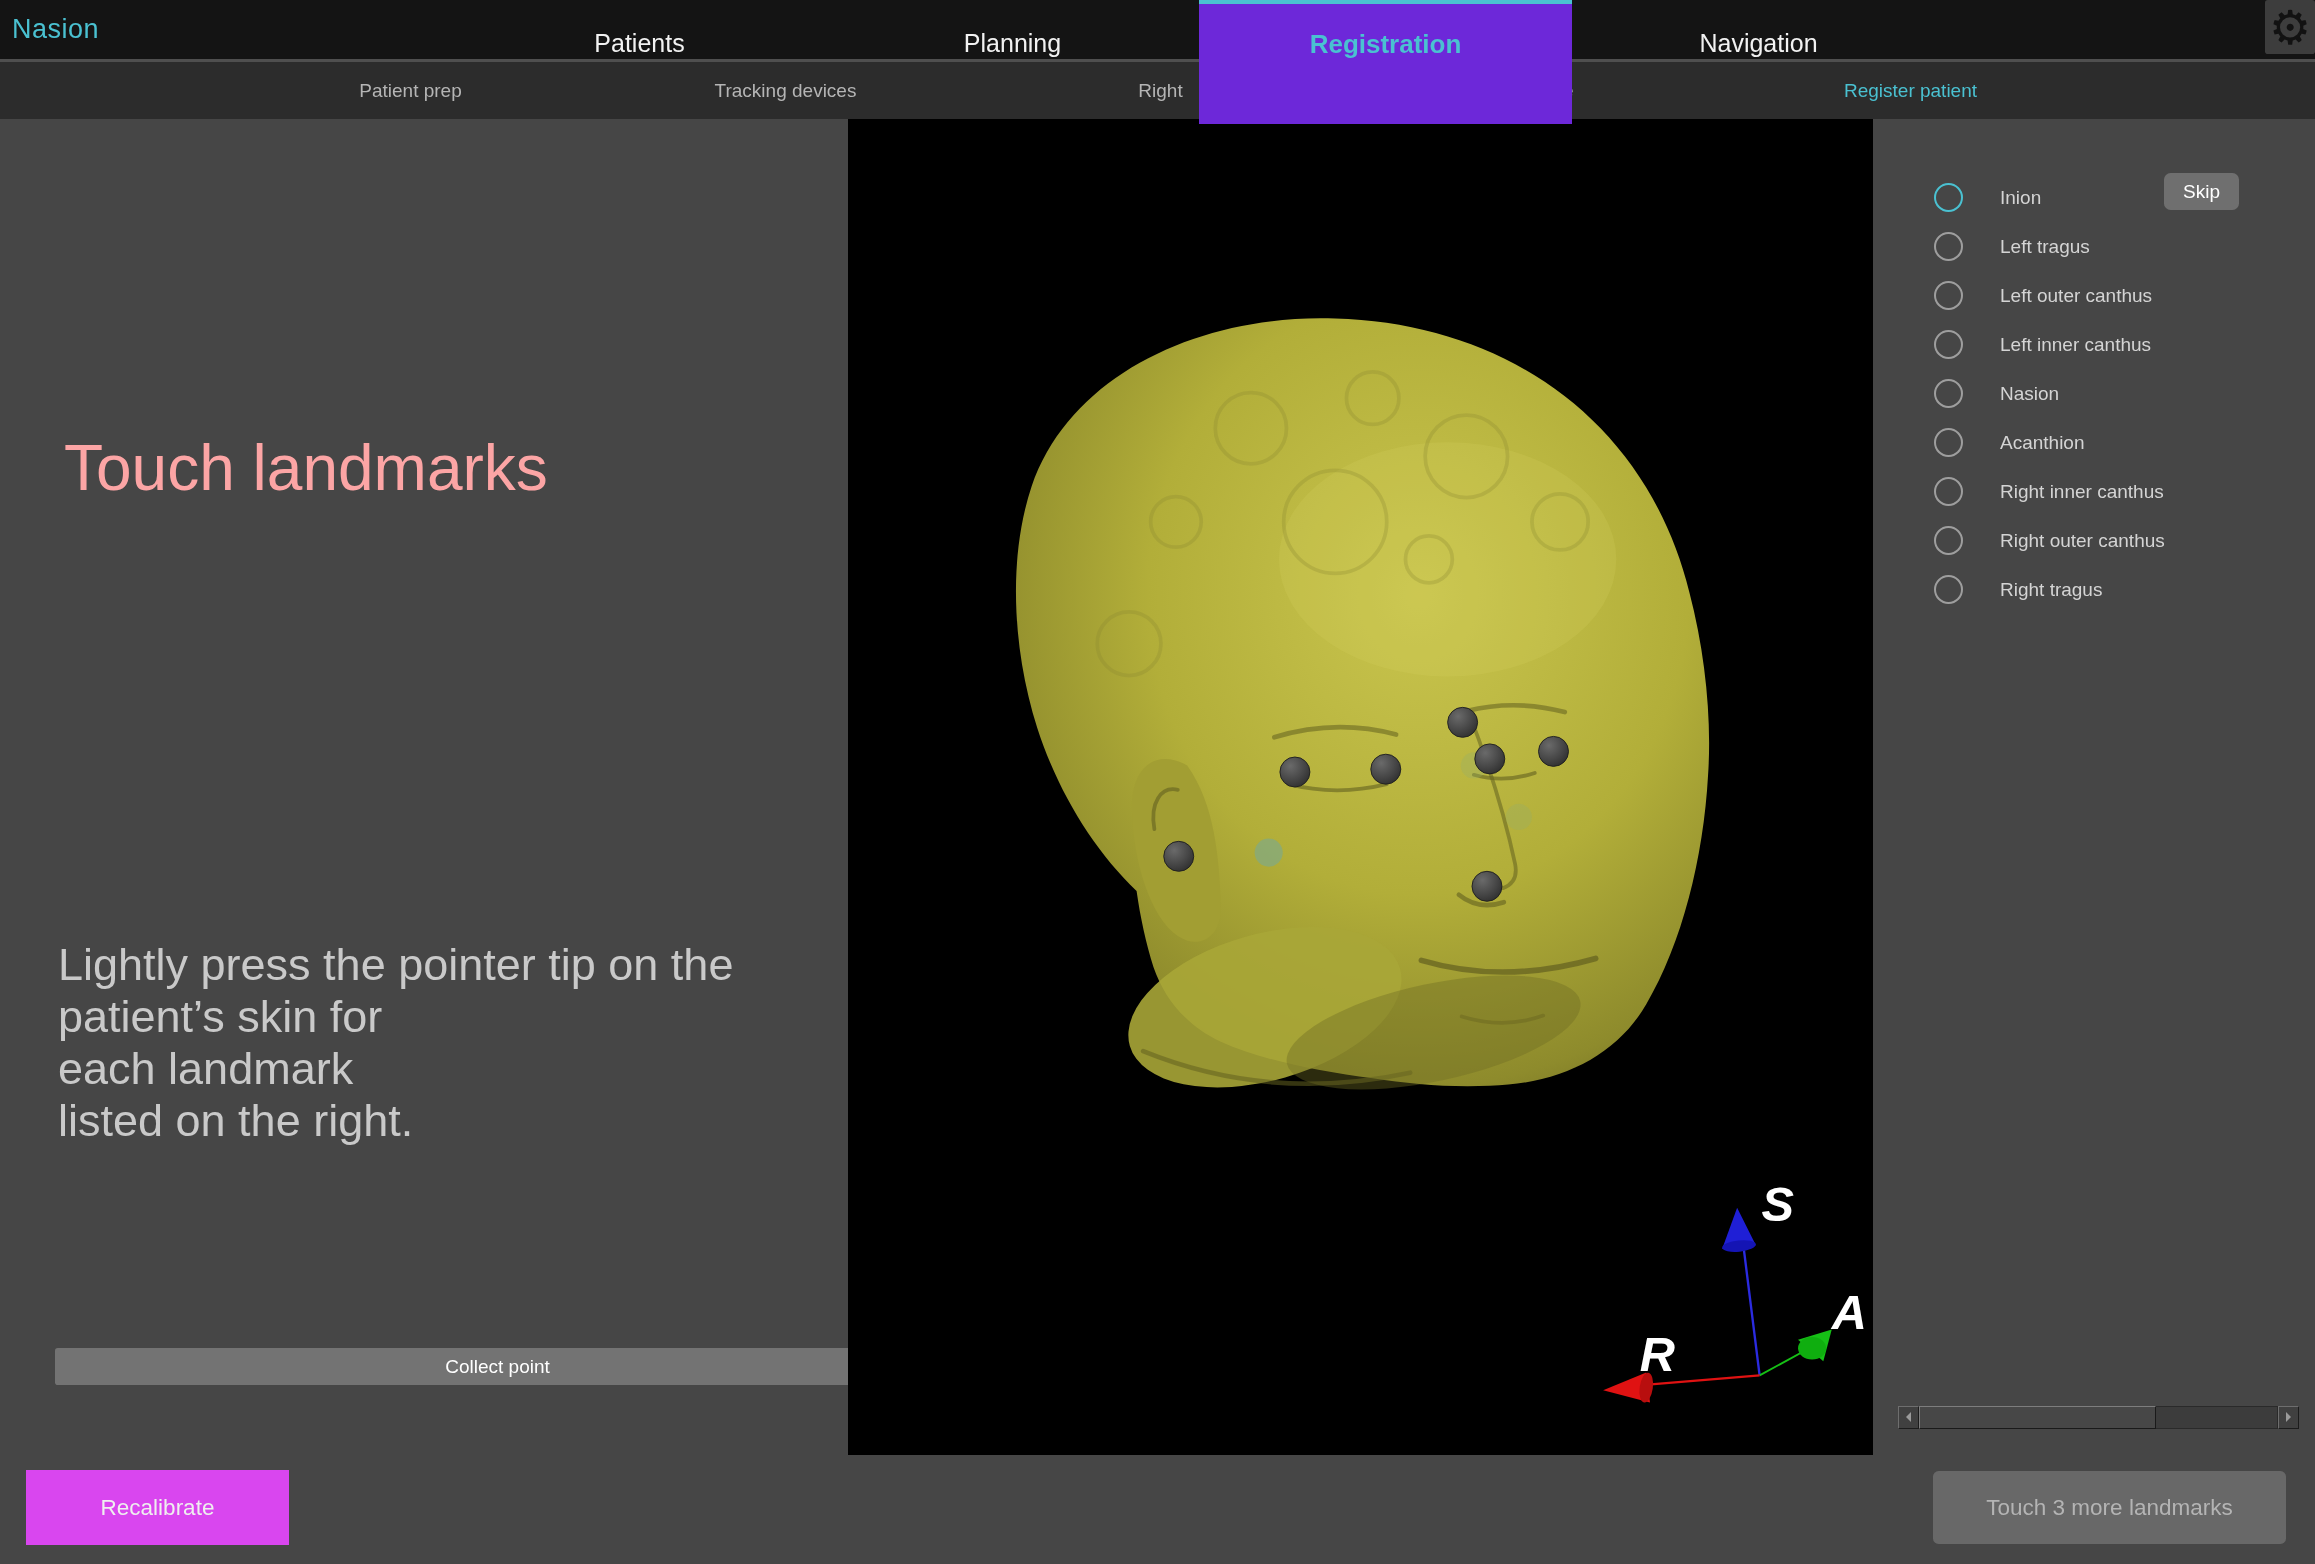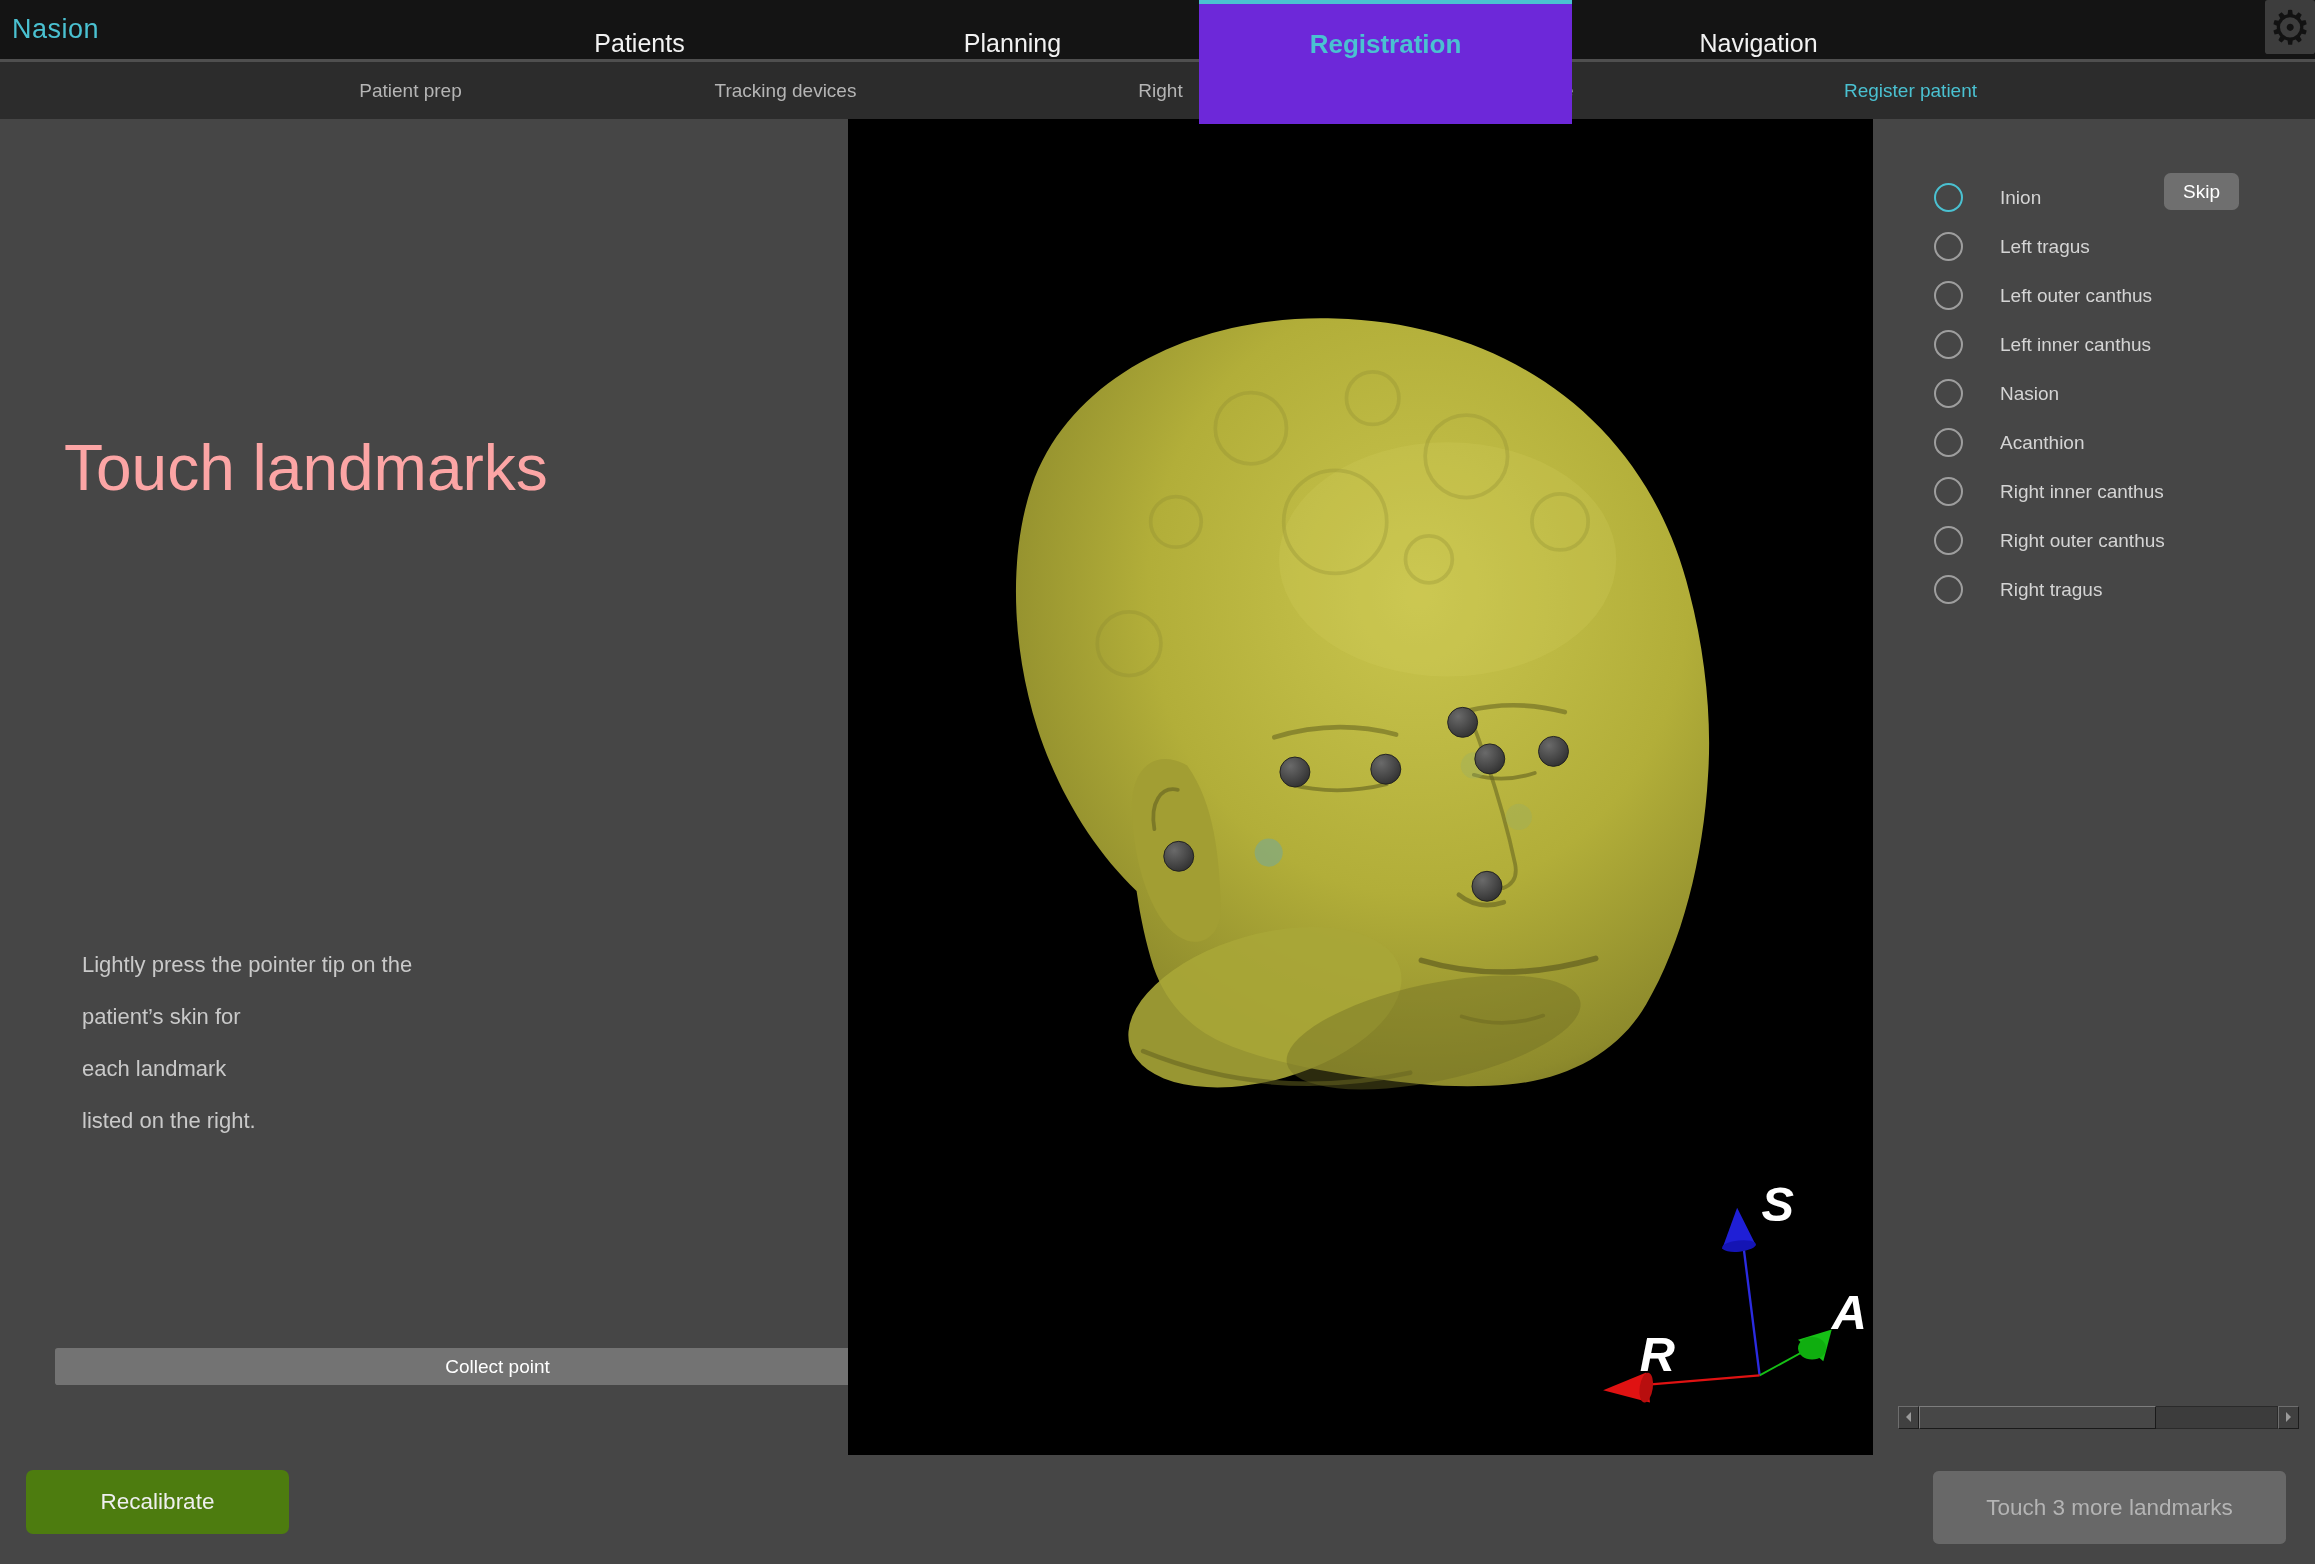--- a/index.html
+++ b/index.html
@@ -22,21 +22,21 @@
   .gear-glyph{font-size:47px;color:#121212;line-height:1;font-family:"DejaVu Sans",sans-serif;}
   
   .subnav{position:absolute;left:0;top:59px;width:100%;height:60px;background:#2c2c2c;
           border-top:3.7px solid #4f4f4f;box-sizing:border-box;z-index:1;}
   .subnav-items{position:absolute;left:223px;top:0;height:100%;display:flex;}
   .subnav-item{width:375px;display:flex;align-items:center;justify-content:center;
                font-size:19px;color:#b5b5b5;cursor:pointer;}
   .subnav-item.active{color:var(--accent);}
   
   .page-title{position:absolute;left:56px;top:423px;margin:8px;font-size:64px;font-weight:400;color:#fca5a5;}
-  .instructions{position:absolute;left:58px;top:939px;font-size:22px;line-height:52px;color:#c9c9c9;margin-left:24px;}
+  .instructions{position:absolute;left:58px;top:939px;font-size:45px;line-height:52px;color:#c9c9c9;}
   .collect-btn{position:absolute;left:55px;top:1348px;width:885px;height:37px;background:#737373;
                color:#ffffff;font-size:19px;border:none;border-radius:2.8px;cursor:pointer;
                font-family:"Liberation Sans",sans-serif;}
   
   .viewport{position:absolute;left:848px;top:119px;width:1025px;height:1336px;background:#000;}
   .viewport svg{display:block;width:100%;height:100%;}
   .feature{fill:none;stroke:#63601f;stroke-linecap:round;}
   .dot{stroke:#1f1f1f;stroke-width:1;}
   .dot.touched{fill:url(#dotGrad);}
   .dot.pending{fill:#86aa7c;fill-opacity:.8;stroke:none;}
@@ -59,22 +59,22 @@
   .sb-btn{position:absolute;top:0;width:20.6px;height:22.5px;background:#404040;border:0.9px solid;
           border-color:#6e6e6e #1c1c1c #1c1c1c #6e6e6e;box-sizing:border-box;display:flex;
           align-items:center;justify-content:center;padding:0;cursor:pointer;}
   .sb-btn.left{left:0;} .sb-btn.right{right:0;}
   .sb-arrow{width:0;height:0;border:5.6px solid transparent;}
   .sb-btn.left .sb-arrow{border-right-color:#9a9a9a;margin-left:-4.7px;}
   .sb-btn.right .sb-arrow{border-left-color:#9a9a9a;margin-right:-4.7px;}
   .sb-thumb{position:absolute;left:20.6px;top:0;width:237px;height:22.5px;background:#474747;border:0.9px solid;
             border-color:#7d7d7d #1a1a1a #1a1a1a #7d7d7d;box-sizing:border-box;cursor:grab;}
   
-  .recalibrate-btn{position:absolute;left:26px;top:1470px;width:263px;height:64px;background:#4d7c0f;
-                   border:none;border-radius:7px;color:#efefef;font-size:22.5px;cursor:pointer;
+  .recalibrate-btn{position:absolute;left:26px;top:1470px;width:263px;height:75px;background:#d946ef;
+                   border:none;border-radius:0;color:#efefef;font-size:22.5px;cursor:pointer;
                    font-family:"Liberation Sans",sans-serif;}
   .proceed-btn{position:absolute;left:1933px;top:1471px;width:353px;height:73px;background:#686868;
                border:none;border-radius:5.6px;color:#b4b4b4;font-size:22.5px;cursor:pointer;
                font-family:"Liberation Sans",sans-serif;}
 </style>
 </head>
 <body>
 
 <div class="screen">
 

